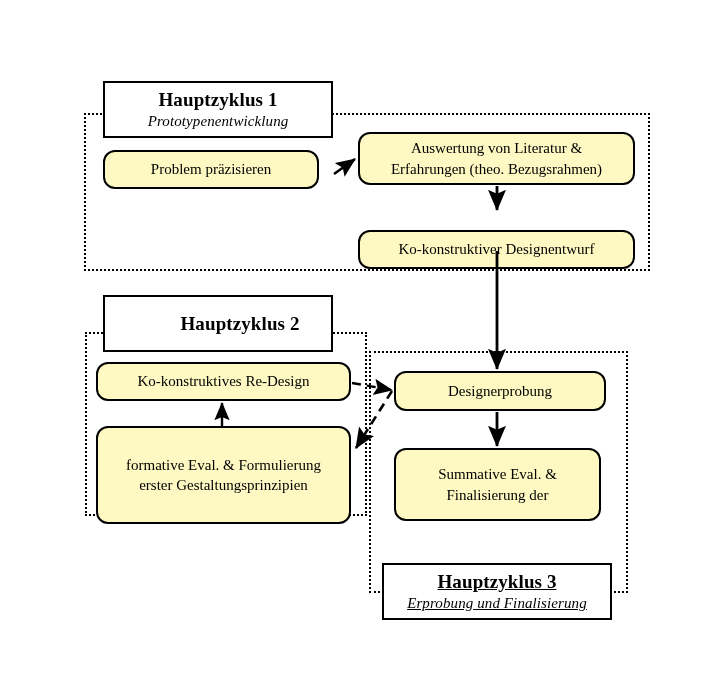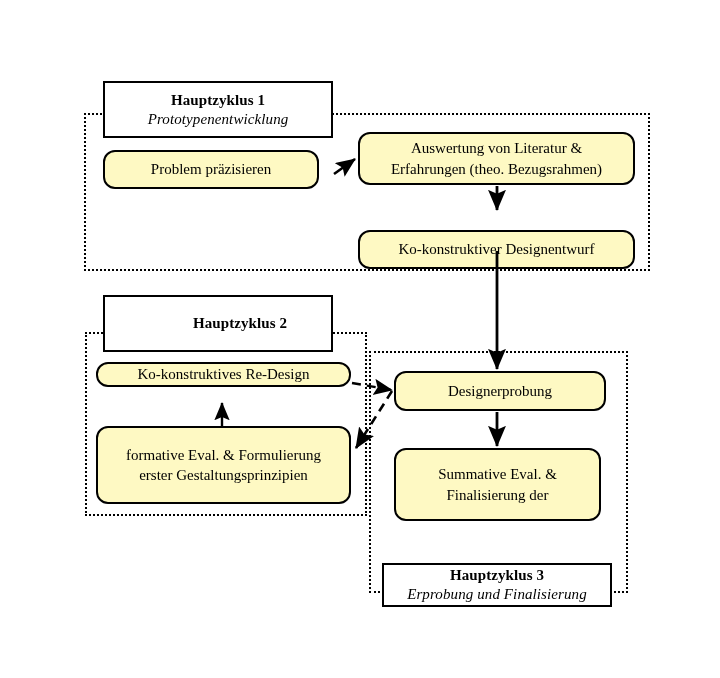--- a/index.html
+++ b/index.html
@@ -35,21 +35,21 @@
     border: 2.5px solid #000000;
     background: #ffffff;
     display: flex;
     flex-direction: column;
     align-items: center;
     justify-content: center;
     line-height: 1.25;
   }
   .cycle-header .ch-title {
     font-weight: bold;
-    font-size: 15px;
+    font-size: 19px;
     letter-spacing: .1px;
   }
   .cycle-header .ch-sub {
     font-style: italic;
     font-size: 15px;
     letter-spacing: .1px;
   }
 
   
   .node {
@@ -96,25 +96,25 @@
     <span>
       <span>Auswertung von Literatur &amp;</span><br>
       <span>Erfahrungen (theo. Bezugsrahmen)</span>
     </span>
   </div>
 
   <div class="node" style="left:358px; top:230px; width:277px; height:39px;">
     <span>Ko-konstruktiver Designentwurf</span>
   </div>
 
-  <div class="node" style="left:96px; top:362px; width:255px; height:25px;">
+  <div class="node" style="left:96px; top:362px; width:255px; height:39px;">
     <span>Ko-konstruktives Re-Design</span>
   </div>
 
-  <div class="node" style="left:96px; top:426px; width:255px; height:78px;">
+  <div class="node" style="left:96px; top:426px; width:255px; height:98px;">
     <span>
       <span>formative Eval. &amp; Formulierung</span><br>
       <span>erster Gestaltungsprinzipien</span>
     </span>
   </div>
 
   <div class="node" style="left:394px; top:371px; width:212px; height:40px;">
     <span>Designerprobung</span>
   </div>
 
@@ -127,21 +127,21 @@
 
   <div class="cycle-header" style="left:103px; top:81px; width:230px; height:57px;">
     <span class="ch-title">Hauptzyklus 1</span>
     <span class="ch-sub">Prototypenentwicklung</span>
   </div>
 
   <div class="cycle-header" style="left:103px; top:295px; width:230px; height:57px;padding-left:44px;">
     <span class="ch-title">Hauptzyklus 2</span>
   </div>
 
-  <div class="cycle-header" style="left:382px; top:563px; width:230px; height:44px;">
+  <div class="cycle-header" style="left:382px; top:563px; width:230px; height:57px;text-decoration:underline;">
     <span class="ch-title">Hauptzyklus 3</span>
     <span class="ch-sub">Erprobung und Finalisierung</span>
   </div>
 
   <svg id="arrows" viewBox="0 0 720 678" width="720" height="678" xmlns="http://www.w3.org/2000/svg">
     <defs>
       <marker id="ah" markerWidth="9" markerHeight="9" refX="7.2" refY="3.2" orient="auto" markerUnits="strokeWidth">
         <path d="M0,0 L7.6,3.2 L0,6.4 L1.4,3.2 z" fill="#000000"></path>
       </marker>
       <marker id="ah-dash" markerWidth="10" markerHeight="10" refX="7.6" refY="3.4" orient="auto" markerUnits="strokeWidth">

